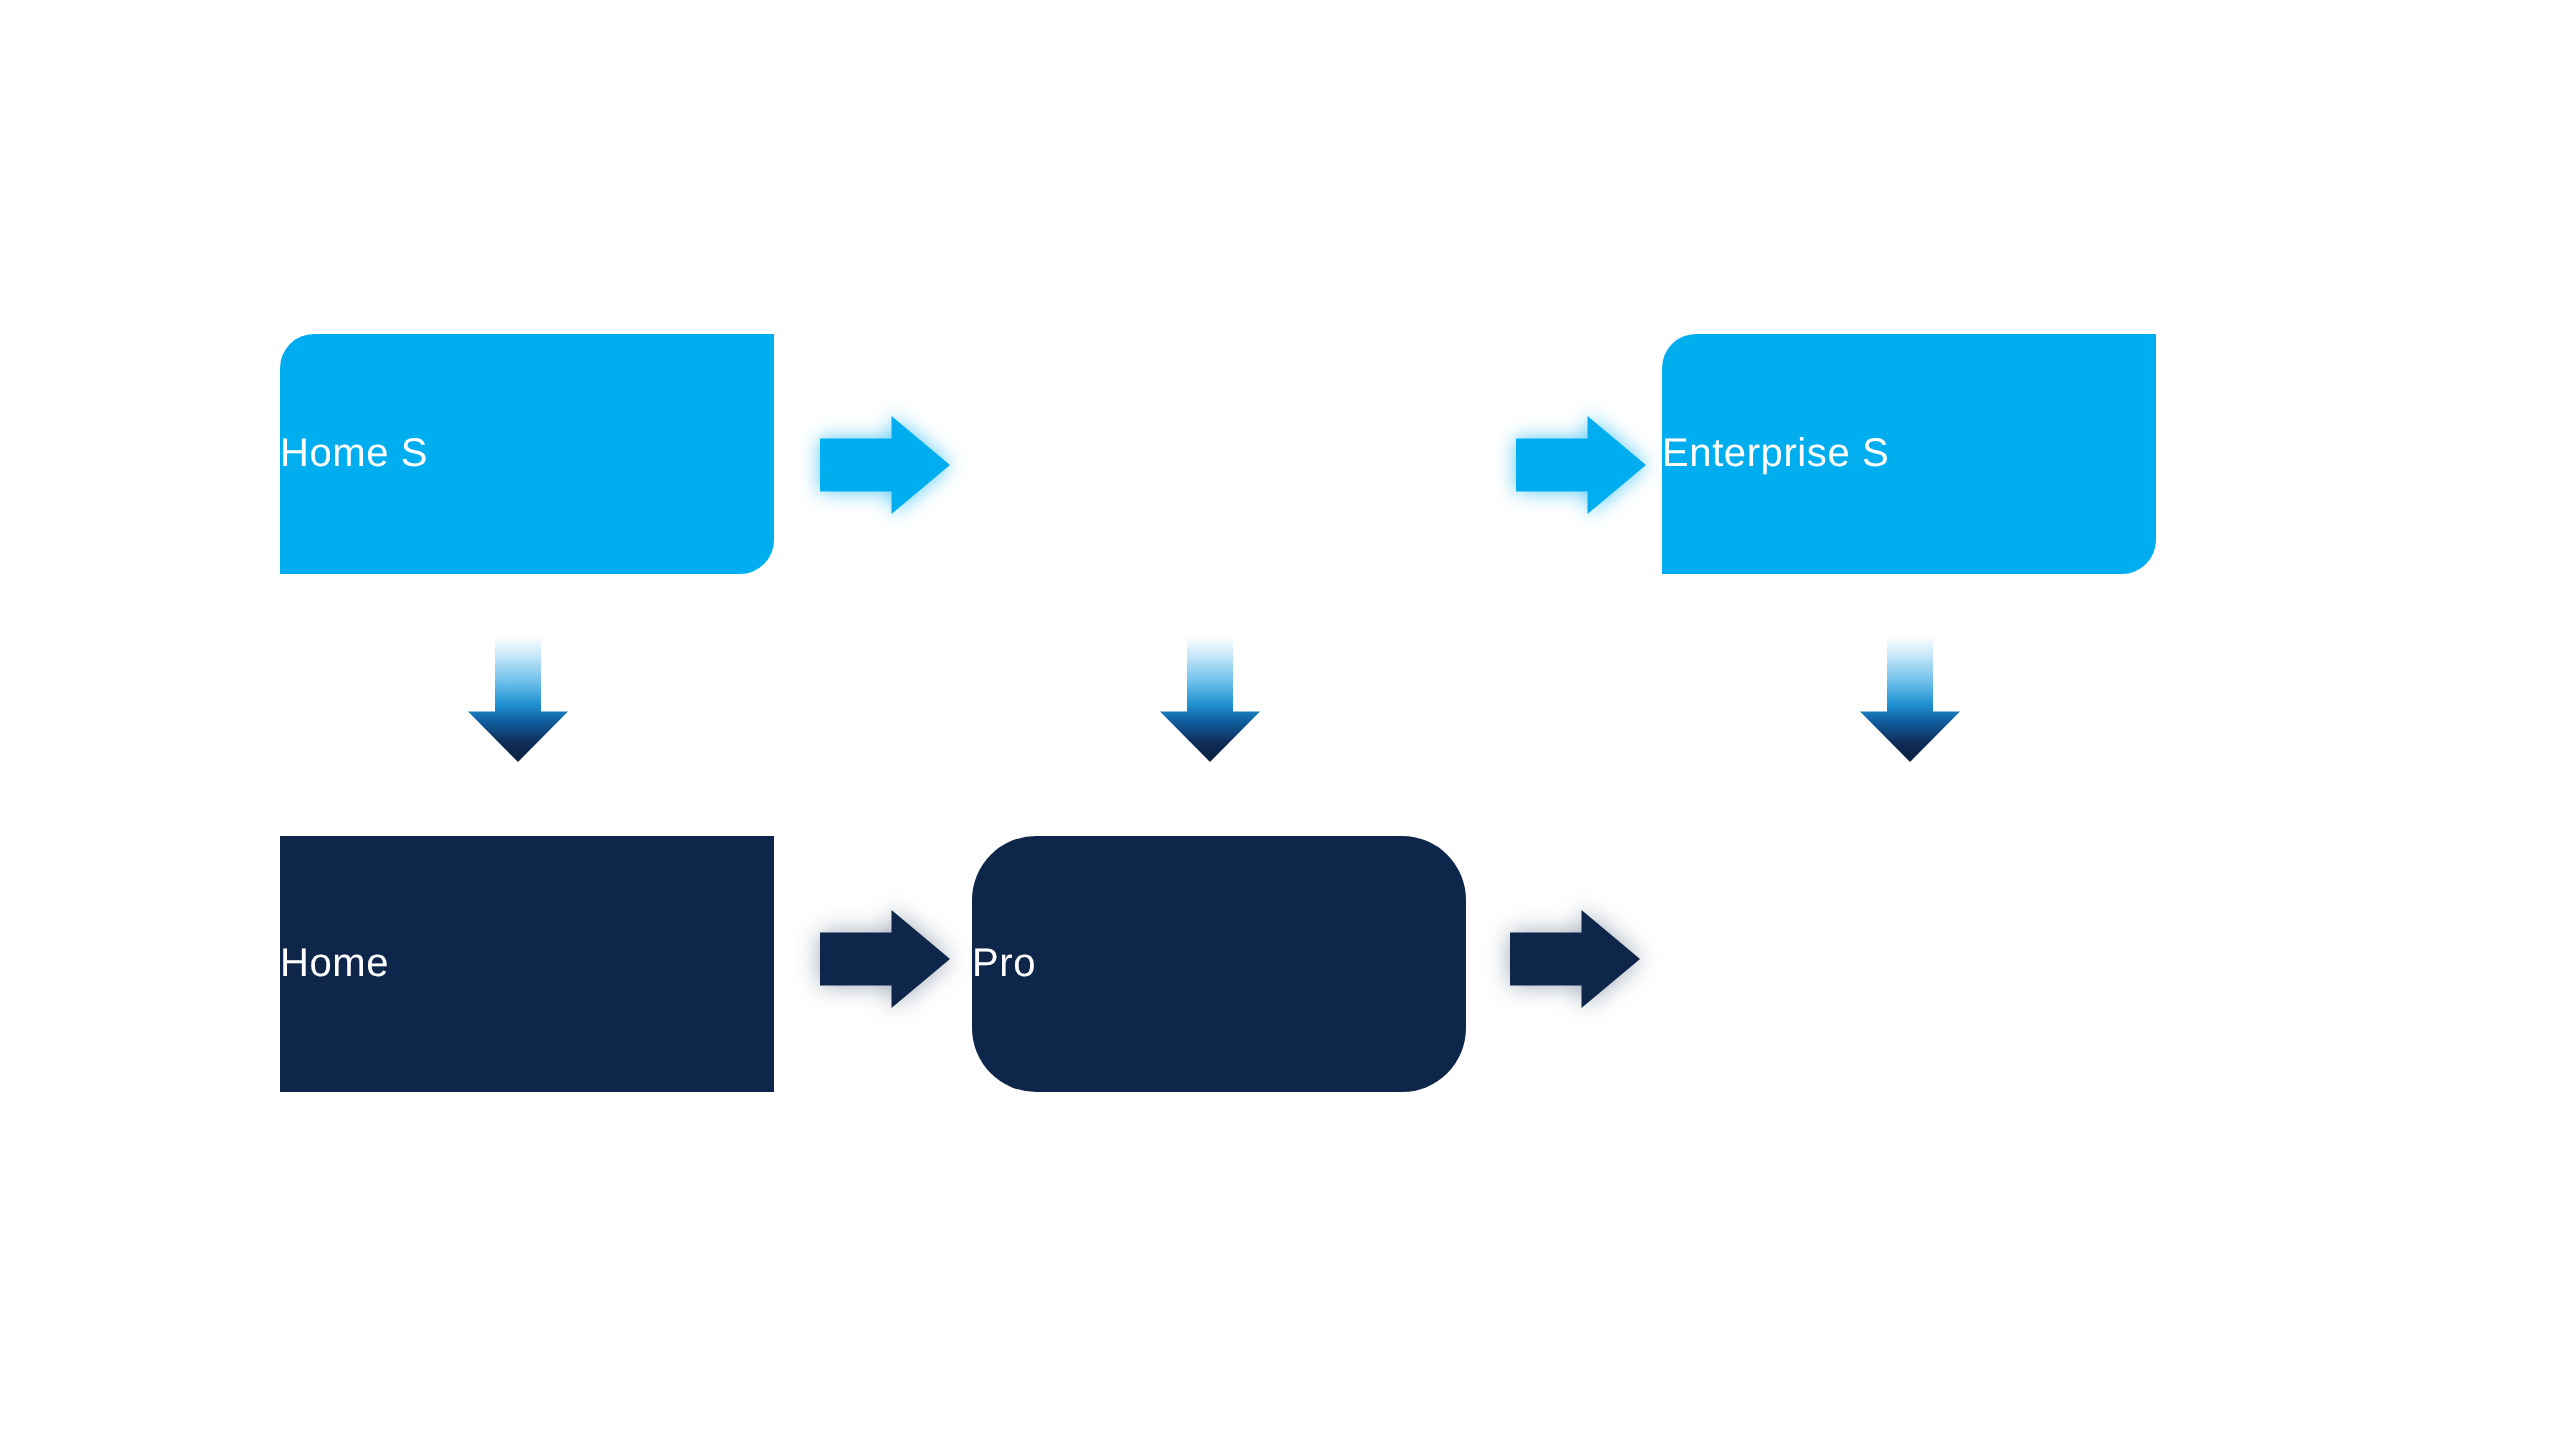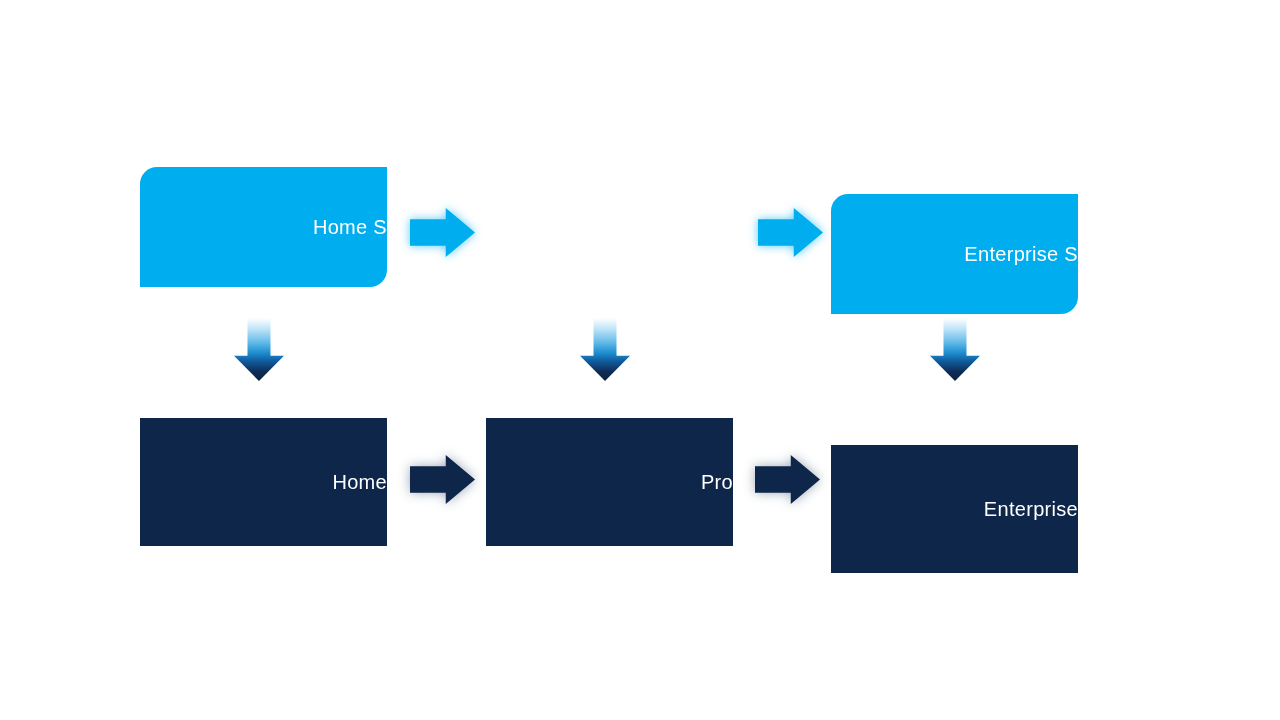--- a/index.html
+++ b/index.html
@@ -13,40 +13,40 @@
     height: 720px;
     background: var(--canvas, #ffffff);
     overflow: hidden;
     font-family: "Liberation Sans", sans-serif;
   }
   .node {
     position: absolute;
     width: 247px;
     display: flex;
     align-items: center;
-    justify-content: flex-end;
+    justify-content: flex-start;
     color: var(--label, #ffffff);
     font-size: 20px;
     font-weight: 400;
     letter-spacing: 0.3px;
   }
   .node.top {
     top: 167px;
     height: 120px;
     background: var(--primary, #00aeef);
     border-radius: 17px 0 17px 0;
   }
   .node.bottom {
     top: 418px;
     height: 128px;
     background: var(--dark, #0d2649);
   }
   .col1 { left: 140px; }
-  .col2 { left: 486px; }
-  .col3 { left: 831px; margin-top: 27px; }
+  .col2 { left: 486px; border-radius: 32px; }
+  .col3 { left: 831px; }
 
   
   .harrow {
     position: absolute;
     width: 65px;
     height: 49px;
   }
   .harrow .shape {
     width: 100%;
     height: 100%;
@@ -89,23 +89,20 @@
   <div class="node top col3">
     <span>Enterprise S</span>
   </div>
 
   <div class="node bottom col1">
     <span>Home</span>
   </div>
   <div class="node bottom col2">
     <span>Pro</span>
   </div>
-  <div class="node bottom col3">
-    <span>Enterprise</span>
-  </div>
 
   <div class="harrow light" style="left:410px; top:208px;">
     <div class="shape"></div>
   </div>
   <div class="harrow light" style="left:758px; top:208px;">
     <div class="shape"></div>
   </div>
 
   <div class="harrow dark" style="left:410px; top:455px;">
     <div class="shape"></div>

